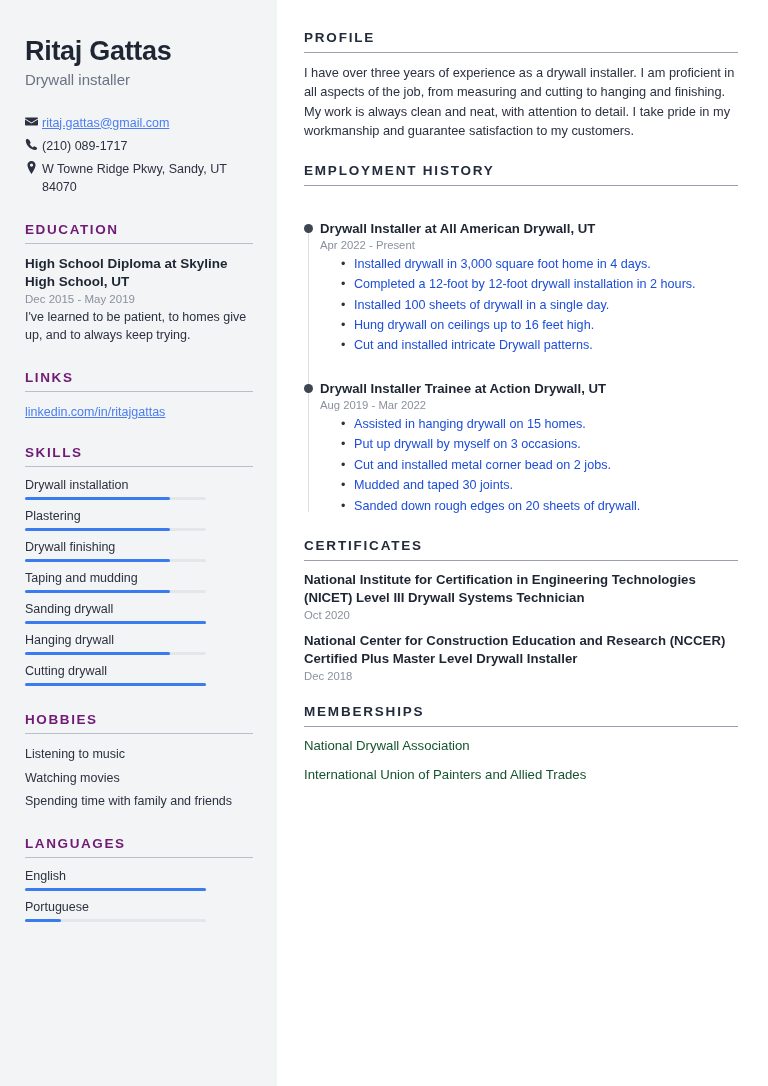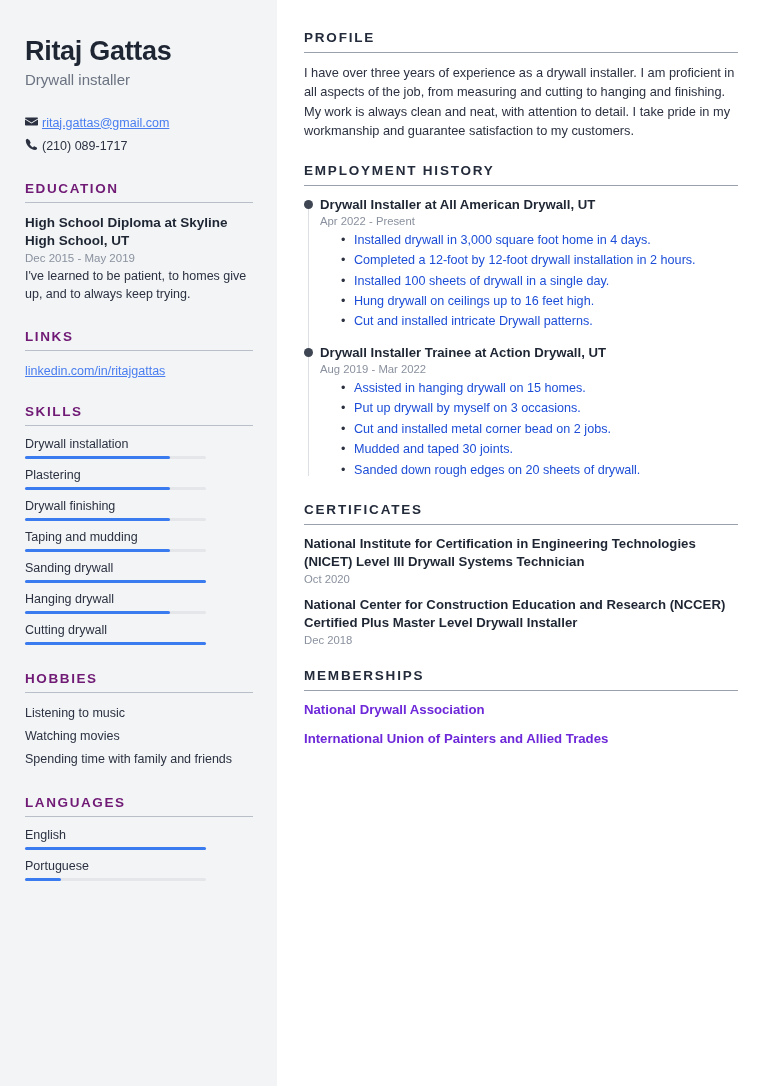--- a/index.html
+++ b/index.html
@@ -155,21 +155,21 @@
   .timeline { position: relative; padding-left: 16px; }
   .timeline::before {
     content: "";
     position: absolute;
     left: 3.5px;
     top: 6px;
     bottom: 4px;
     width: 1px;
     background: #dcdfe4;
   }
-  .job { position: relative; margin-bottom: 12px; }
+  .job { position: relative; margin-bottom: 12px; margin-top: 24px; }
   .job:last-child { margin-bottom: 0; }
   .job-dot {
     position: absolute;
     left: -16px;
     top: 4px;
     width: 9px;
     height: 9px;
     border-radius: 50%;
     background: #3f4653;
   }
@@ -211,22 +211,22 @@
     line-height: 1.36;
   }
   .cert-date {
     font-size: 11.3px;
     color: #8a919e;
     margin-top: 2px;
   }
 
   .member-item {
     font-size: 13.2px;
-    font-weight: bold;
-    color: #6d28d9;
+    font-weight: normal;
+    color: #14532d;
     line-height: 1.36;
     margin-bottom: 11px;
   }
   .member-item:last-child { margin-bottom: 0; }
 </style>
 </head>
 <body>
 
 <div class="page">
 
@@ -249,20 +249,28 @@
 
       <div class="contact-row">
         <span class="contact-icon">
           <svg width="13" height="13" viewBox="0 0 16 16" fill="#2b3140">
             <path d="M3.2 1C2.3 1 1 2 1 3.2c0 5.6 5.9 11.6 11.6 11.6 1.2 0 2.3-1.3 2.3-2.2 0-.4-.2-.7-.5-.9l-2.5-1.3c-.4-.2-.9-.1-1.2.2l-.9 1c-1.7-.9-3.2-2.4-4.1-4.1l1-.9c.3-.3.4-.8.2-1.2L5.5 2.9c-.2-.4-.6-.6-1-.6z"></path>
           </svg>
         </span>
         <span class="contact-text">(210) 089-1717</span>
       </div>
 
+      <div class="contact-row">
+        <span class="contact-icon">
+          <svg width="13" height="13" viewBox="0 0 16 16" fill="#2b3140">
+            <path d="M8 0C5.2 0 3 2.2 3 5c0 3.8 5 11 5 11s5-7.2 5-11c0-2.8-2.2-5-5-5zm0 7a2 2 0 1 1 0-4 2 2 0 0 1 0 4z"></path>
+          </svg>
+        </span>
+        <span class="contact-text">W Towne Ridge Pkwy, Sandy, UT 84070</span>
+      </div>
     </div>
 
     <section class="sb-section">
       <div class="sb-heading">EDUCATION</div>
       <div class="rule"></div>
       <div class="sb-body">
         <div>
           <div class="edu-title">High School Diploma at Skyline High School, UT</div>
           <div class="edu-date">Dec 2015 - May 2019</div>
           <div class="edu-desc">I've learned to be patient, to homes give up, and to always keep trying.</div>

